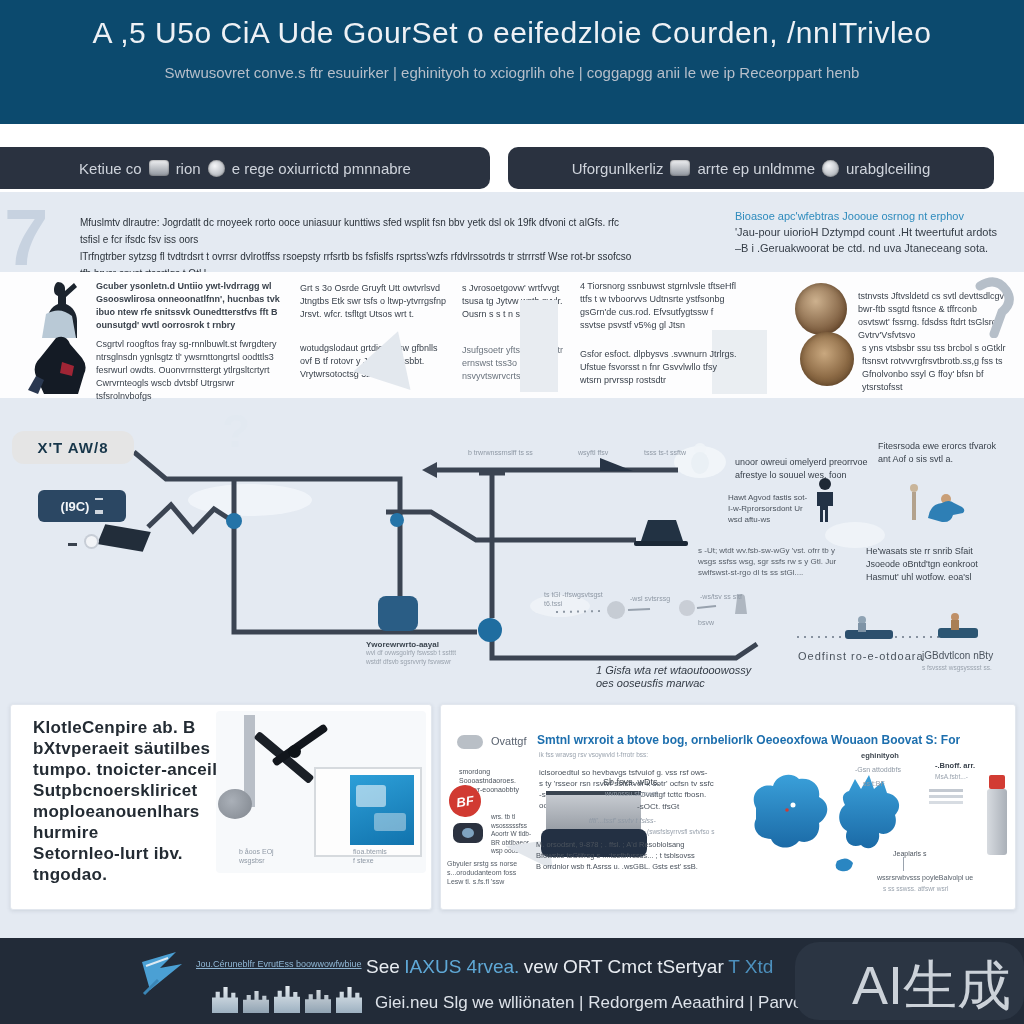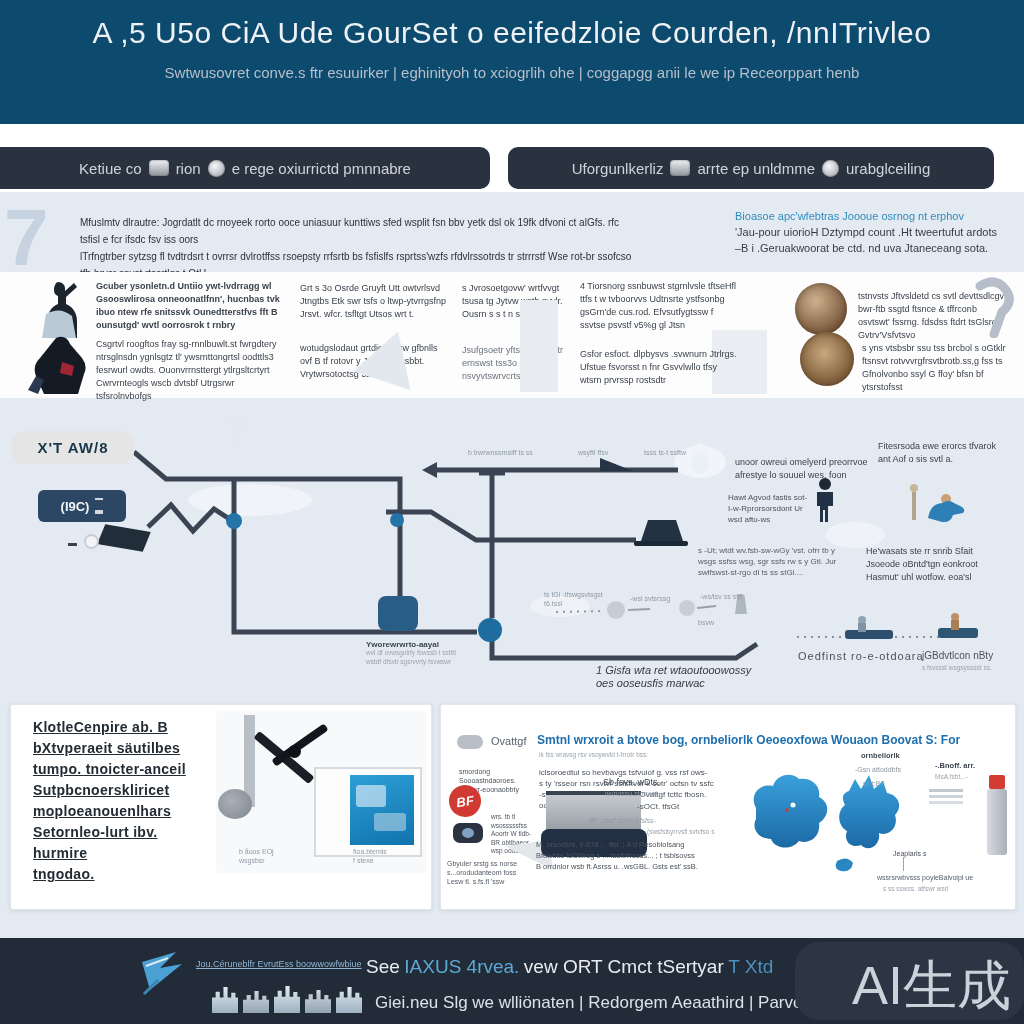--- a/index.html
+++ b/index.html
@@ -15,21 +15,21 @@
   
   .banner{position:absolute;top:147px;height:42px;background:#2a3240;color:#cfd4dc;font-size:15px;
           display:flex;align-items:center;justify-content:center;gap:7px;}
   .mini-icon{display:inline-block;width:20px;height:16px;border-radius:4px;
              background:linear-gradient(180deg,#f0f1f3,#8d939c);box-shadow:inset 0 0 2px #555;}
   .mini-icon.round{width:17px;height:17px;border-radius:50%;background:radial-gradient(circle at 40% 35%,#f5f6f8,#9aa0a8);}
   
   .content-bg{position:absolute;left:0;top:192px;width:1024px;height:746px;background:#e4eaf2;}
   .white-band{position:absolute;left:0;top:272px;width:1024px;height:126px;background:#fdfdfe;}
   
-  .xl{font-size:14px;font-weight:700;line-height:21px;color:#232b33;letter-spacing:.3px;text-decoration:underline;}
+  .xl{font-size:17px;font-weight:700;line-height:21px;color:#232b33;letter-spacing:.3px;}
   .body9{font-size:9px;line-height:13px;color:#3a424c;}
   .body8{font-size:8px;line-height:11px;color:#4a525c;}
   .tiny{font-size:7px;line-height:9px;color:#8f99a5;}
   .tiny6{font-size:6.5px;line-height:8.5px;color:#9aa3ae;}
   .blue-txt{color:#2e8bbd;}
   .photo{border-radius:50%;box-shadow:inset 0 0 6px rgba(60,40,20,.5);}
   .card{position:absolute;background:#ffffff;border:1px solid #e2e7ee;border-radius:3px;
         box-shadow:0 1px 4px rgba(40,50,70,.12);}
   .castle{display:inline-block;width:26px;background:linear-gradient(180deg,#e3e9ee,#9db1c1);
           clip-path:polygon(0 100%,0 40%,14% 40%,14% 18%,30% 18%,30% 40%,44% 40%,44% 0,60% 0,60% 40%,74% 40%,74% 22%,90% 22%,90% 40%,100% 40%,100% 100%);}
@@ -220,22 +220,22 @@
   <div class="abs" style="left:922px;top:650px;font-size:10px;color:#4b545e;">jGBdvtlcon nBty</div>
   <div class="abs tiny6" style="left:922px;top:664px;">s fsvssst wsgsysssst ss.</div>
 
   <div class="card" style="left:10px;top:704px;width:420px;height:204px;">
     <div class="abs" style="left:22px;top:12px;width:200px;">
       <div class="xl">KlotleCenpire ab. B</div>
       <div class="xl">bXtvperaeit säutilbes</div>
       <div class="xl">tumpo. tnoicter-anceil</div>
       <div class="xl">Sutpbcnoerskliricet</div>
       <div class="xl">moploeanouenlhars</div>
+      <div class="xl">hurmire</div>
       <div class="xl">Setornleo-lurt ibv.</div>
-      <div class="xl">hurmire</div>
       <div class="xl">tngodao.</div>
     </div>
     <div class="abs" style="left:205px;top:6px;width:210px;height:162px;background:#f7f9fb;border-radius:4px;">
       <div class="abs" style="left:28px;top:4px;width:11px;height:92px;background:#b9bfc7;"></div>
       <div class="abs" style="left:2px;top:78px;width:34px;height:30px;border-radius:50%;background:radial-gradient(circle at 40% 40%,#aab0b8,#80868e);"></div>
       <div class="abs" style="left:32px;top:42px;width:72px;height:9px;background:#1a1f26;transform:rotate(40deg);border-radius:3px;"></div>
       <div class="abs" style="left:52px;top:30px;width:64px;height:8px;background:#12161c;transform:rotate(-35deg);border-radius:3px;"></div>
       <div class="abs" style="left:72px;top:34px;width:13px;height:13px;border-radius:50%;background:#0e1318;"></div>
       <div class="abs" style="left:98px;top:96px;width:28px;height:36px;background:#e7d9bd;border-radius:4px;"></div>
       <div class="abs" style="left:98px;top:56px;width:104px;height:86px;background:#fdfdfd;border:2px solid #d6dade;">
@@ -308,21 +308,21 @@
           <stop offset="0" stop-color="#3aa0da"></stop>
             <stop offset="1" stop-color="#1b6aa6"></stop>
         </linearGradient>
       </defs>
       <path d="M15,55 C8,42 18,30 32,33 C35,22 50,18 58,26 C70,24 80,32 78,44 C90,50 88,64 78,70 C80,82 70,92 58,88 C50,98 34,96 30,86 C18,86 10,76 15,66 Z" fill="url(#mapGrad)"></path>
       <path d="M108,38 L114,26 L120,36 L128,22 L133,36 L142,28 L146,40 C158,42 162,54 154,62 C158,74 148,84 138,80 C140,92 128,100 120,92 C110,96 102,88 106,78 C96,72 96,58 104,52 C100,44 102,40 108,38 Z" fill="url(#mapGrad)"></path>
       <path d="M96,108 q10,-6 16,2 q-2,10 -12,8 q-8,-2 -4,-10 z" fill="#2a86c2"></path>
       <circle cx="52" cy="52" r="2.5" fill="#ffffff"></circle>
       <circle cx="46" cy="57" r="1.8" fill="#d13a32"></circle>
     </svg>
-    <div class="abs" style="left:420px;top:46px;font-size:7.5px;font-weight:700;color:#3f4750;">ornbeliorlk</div>
+    <div class="abs" style="left:420px;top:46px;font-size:7.5px;font-weight:700;color:#3f4750;">eghinityoh</div>
     <div class="abs tiny" style="left:414px;top:60px;">-Gsn attoddbfs</div>
     <div class="abs tiny" style="left:422px;top:74px;">ss t:BF</div>
     <div class="abs" style="left:494px;top:56px;font-size:7.5px;font-weight:700;color:#3a424c;">-.Bnoff. arr.</div>
     <div class="abs tiny6" style="left:494px;top:68px;">MsA.fsbt...-</div>
     <div class="abs" style="left:488px;top:84px;width:34px;height:3px;background:#c3c9d1;box-shadow:0 6px 0 #cdd3da,0 12px 0 #d7dce2;"></div>
     <div class="abs" style="left:548px;top:70px;width:16px;height:14px;background:#d23c33;border-radius:2px;"></div>
     <div class="abs" style="left:546px;top:84px;width:20px;height:66px;background:linear-gradient(90deg,#d7dbe0,#aab0b8);border-radius:3px;"></div>
     <div class="abs tiny" style="left:452px;top:144px;color:#4c545e;">Jeaplarls s</div>
     <div class="abs" style="left:462px;top:152px;width:1px;height:14px;background:#9aa3ae;"></div>
     <div class="abs tiny" style="left:436px;top:168px;color:#57606a;">wssrsrwbvsss poyleBalvolpl ue</div>

